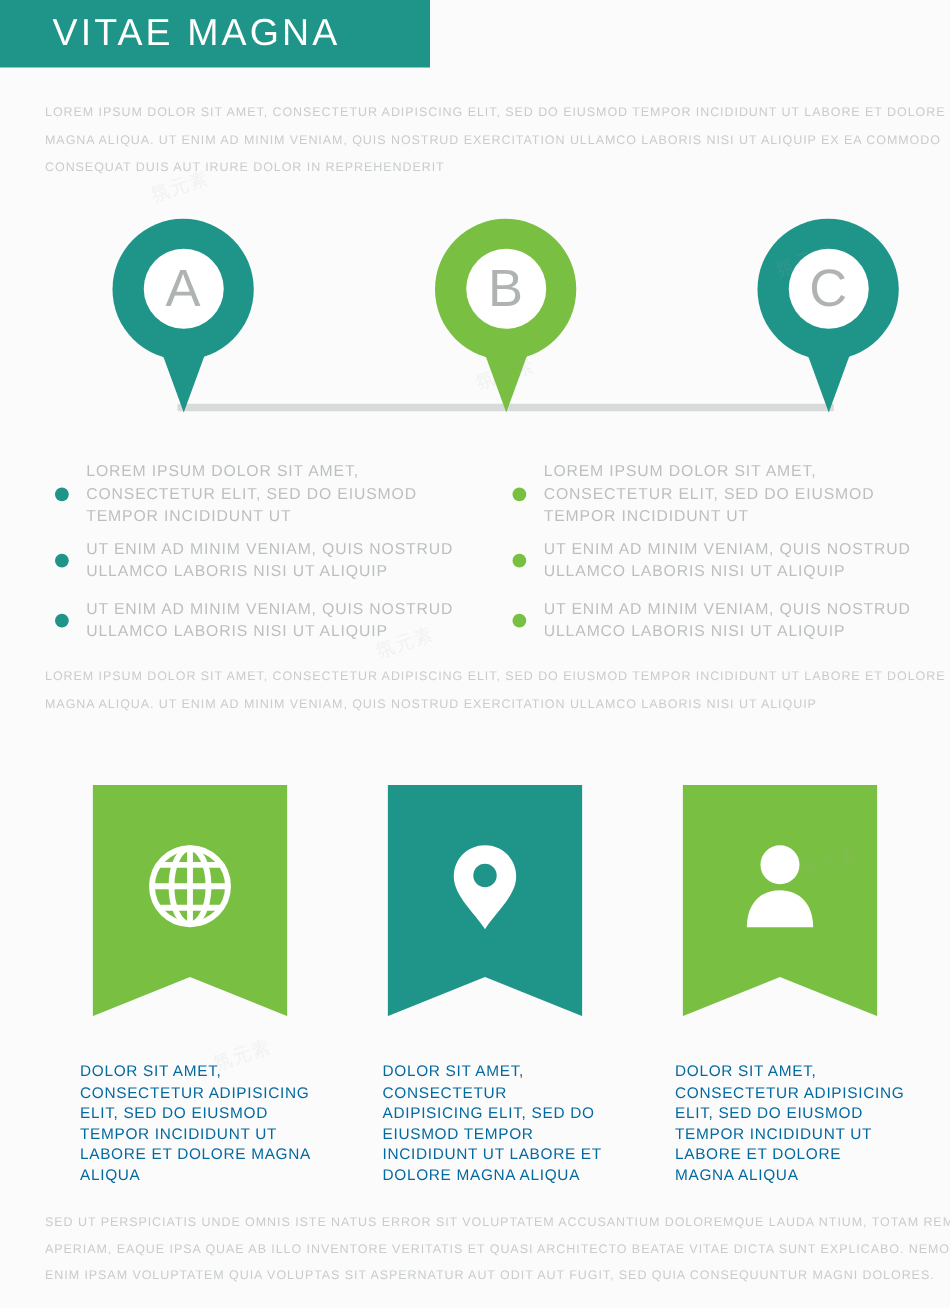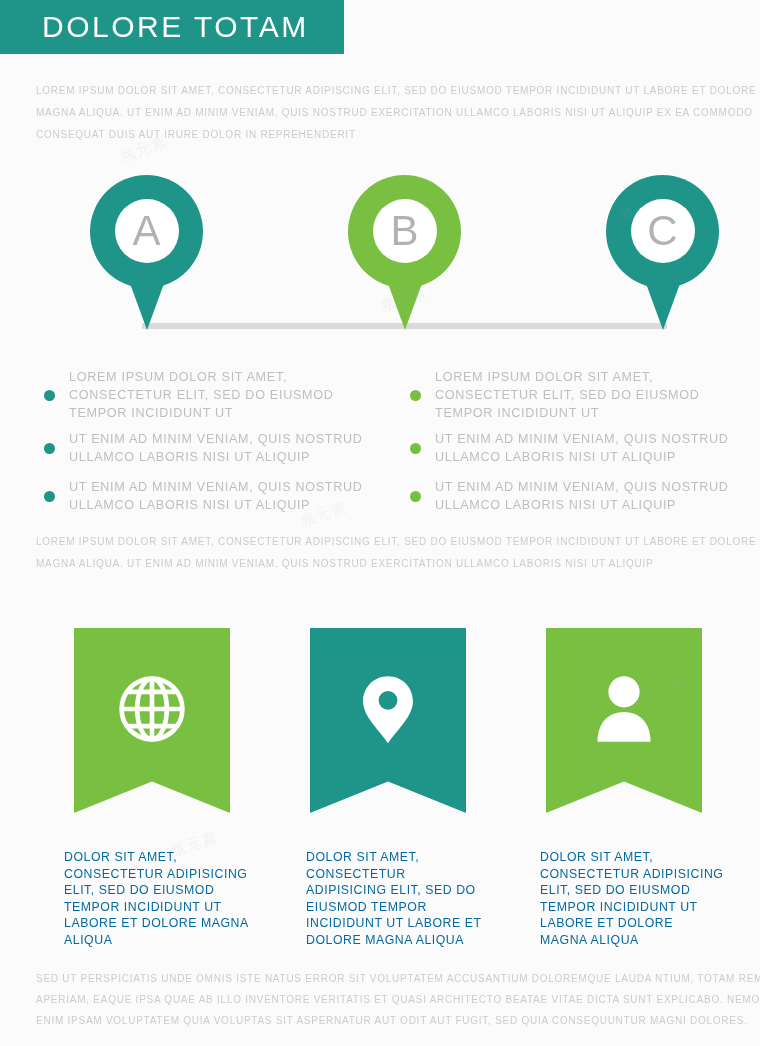--- a/index.html
+++ b/index.html
@@ -196,21 +196,21 @@
     user-select: none;
     font-family: "DejaVu Sans", sans-serif;
   }
 </style>
 </head>
 <body>
 
 <div class="page" style="background: rgb(251, 251, 251);">
 
   <div class="header-banner" style="background: rgb(31, 148, 136);">
-    <div class="header-title" style="color: rgb(255, 255, 255);">DOLORE TOTAM</div>
+    <div class="header-title" style="color: rgb(255, 255, 255);">VITAE MAGNA</div>
   </div>
 
   <div class="para" id="intro-paragraph" style="color: rgb(201, 204, 206);">LOREM IPSUM DOLOR SIT AMET, CONSECTETUR ADIPISCING ELIT, SED DO EIUSMOD TEMPOR INCIDIDUNT UT LABORE ET DOLORE MAGNA ALIQUA. UT ENIM AD MINIM VENIAM, QUIS NOSTRUD EXERCITATION ULLAMCO LABORIS NISI UT ALIQUIP EX EA COMMODO CONSEQUAT DUIS AUT  IRURE DOLOR IN REPREHENDERIT</div>
 
   <div class="connector-line" style="background: rgb(217, 218, 218);"></div>
 
   <div class="pin-row">
 
     <div class="pin" id="pin-a" style="left: 90px; color: rgb(31, 148, 136);">
       <div class="pin-tail"></div>

